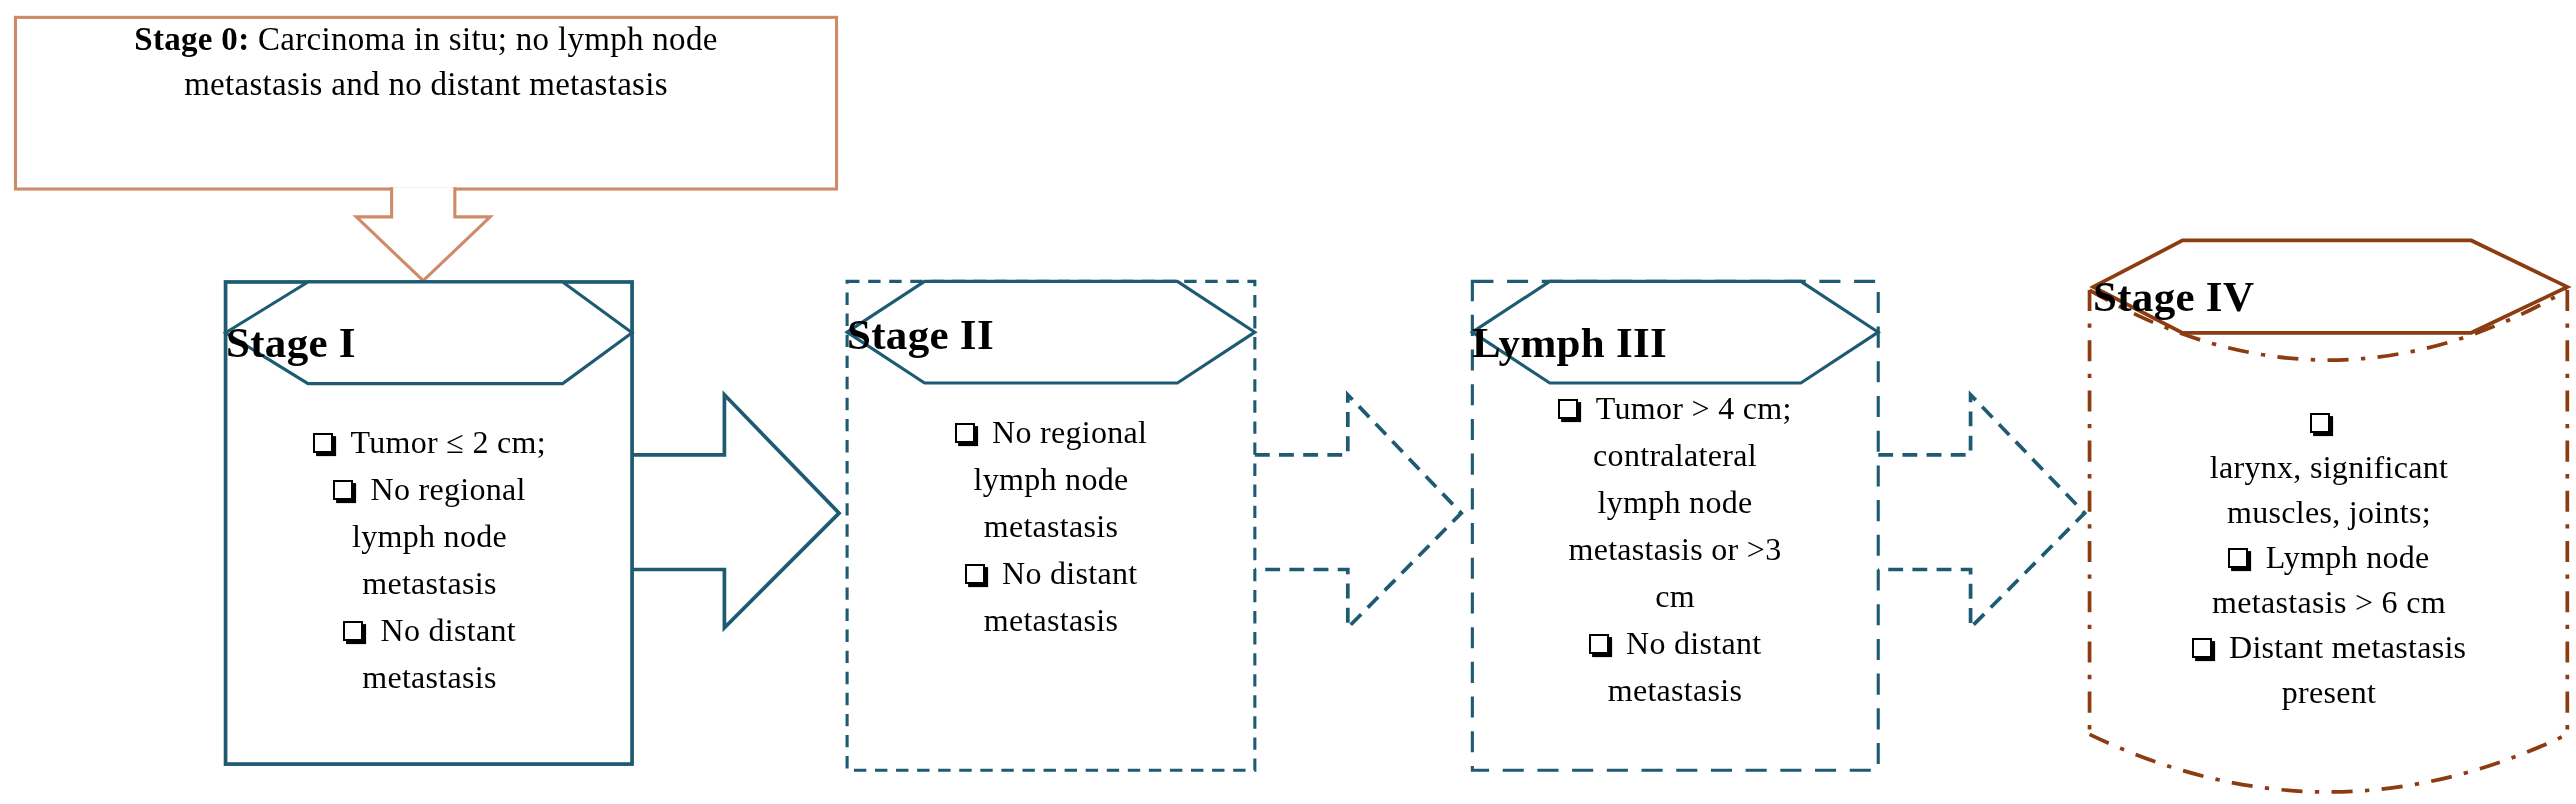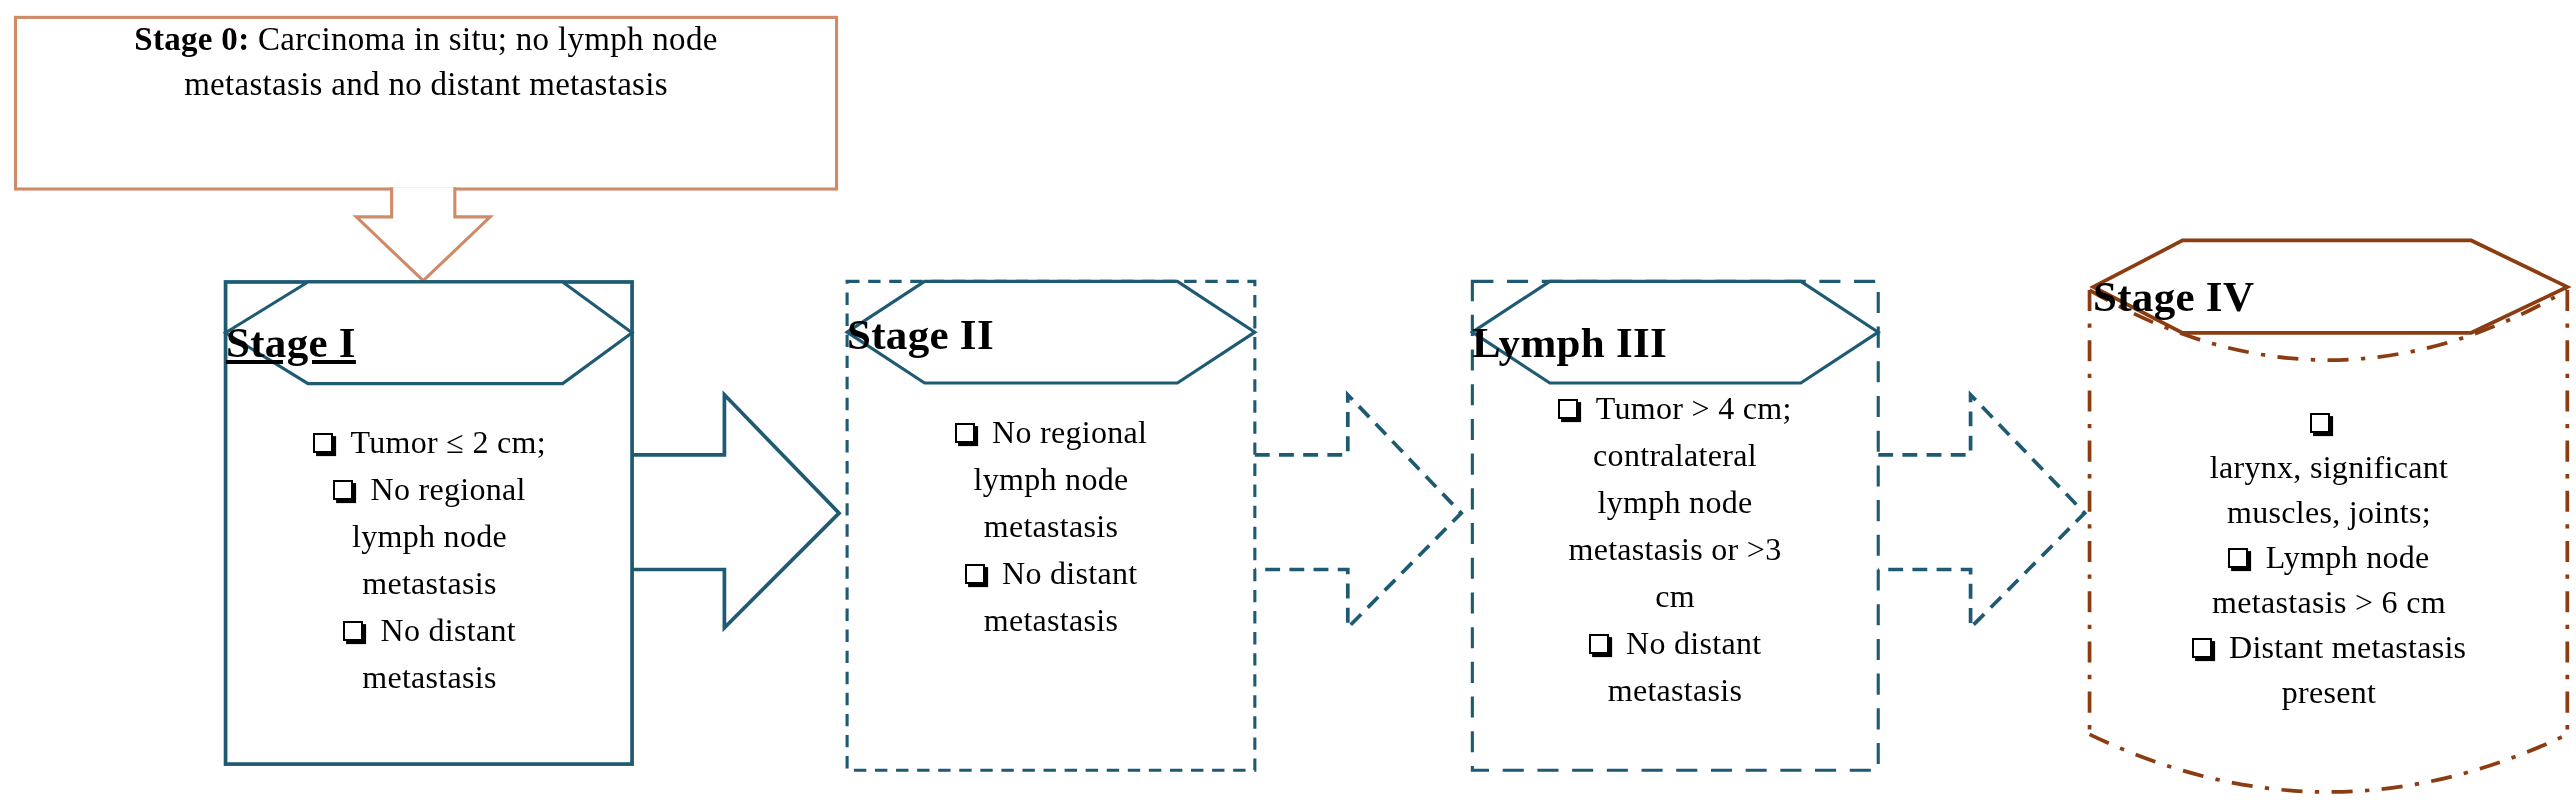--- a/index.html
+++ b/index.html
@@ -55,21 +55,21 @@
     <polygon points="1367,536 1492,454 1900,454 2025,536 1900,618 1492,618" fill="#ffffff" stroke-width="5" stroke="#1E5B73"></polygon>
     <polygon points="2376,536 2501,454 2906,454 3031,536 2906,618 2501,618" fill="#ffffff" stroke-width="5" stroke="#1E5B73"></polygon>
     <polygon points="3378,463 3522,388 3988,388 4143,463 3988,537 3522,537" fill="#ffffff" stroke-width="6" stroke="#8B3C10"></polygon>
   </svg>
 
   <div class="s0text">
     <div class="line"><b>Stage 0:</b><span> Carcinoma in situ; no lymph node</span></div>
     <div class="line">metastasis and no distant metastasis</div>
   </div>
 
-  <div class="title" style="left:226px;top:306px;width:407px;text-decoration:underline;">Stage I</div>
+  <div class="title" style="left:226px;top:306px;width:407px;">Stage I</div>
   <div class="title" style="left:847px;top:298px;width:408px;">Stage II</div>
   <div class="title" style="left:1472px;top:306px;width:406px;">Lymph III</div>
   <div class="title" style="left:2093px;top:260px;width:474px;">Stage IV</div>
 
   <div class="list" style="left:226px;top:419px;width:407px;">
     <div class="item">
       <span class="line"><span class="cbx"></span><span>Tumor ≤ 2 cm;</span></span>
     </div>
     <div class="item">
       <span class="line"><span class="cbx"></span><span>No regional</span></span>

